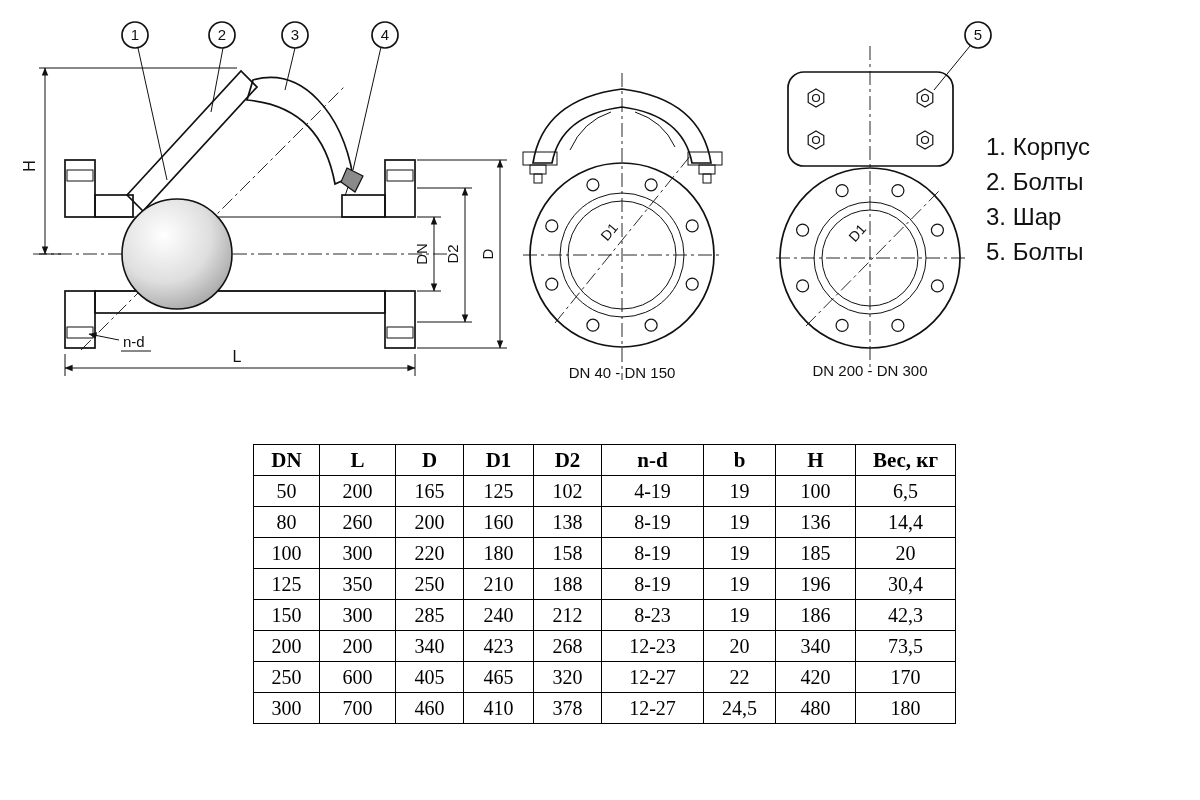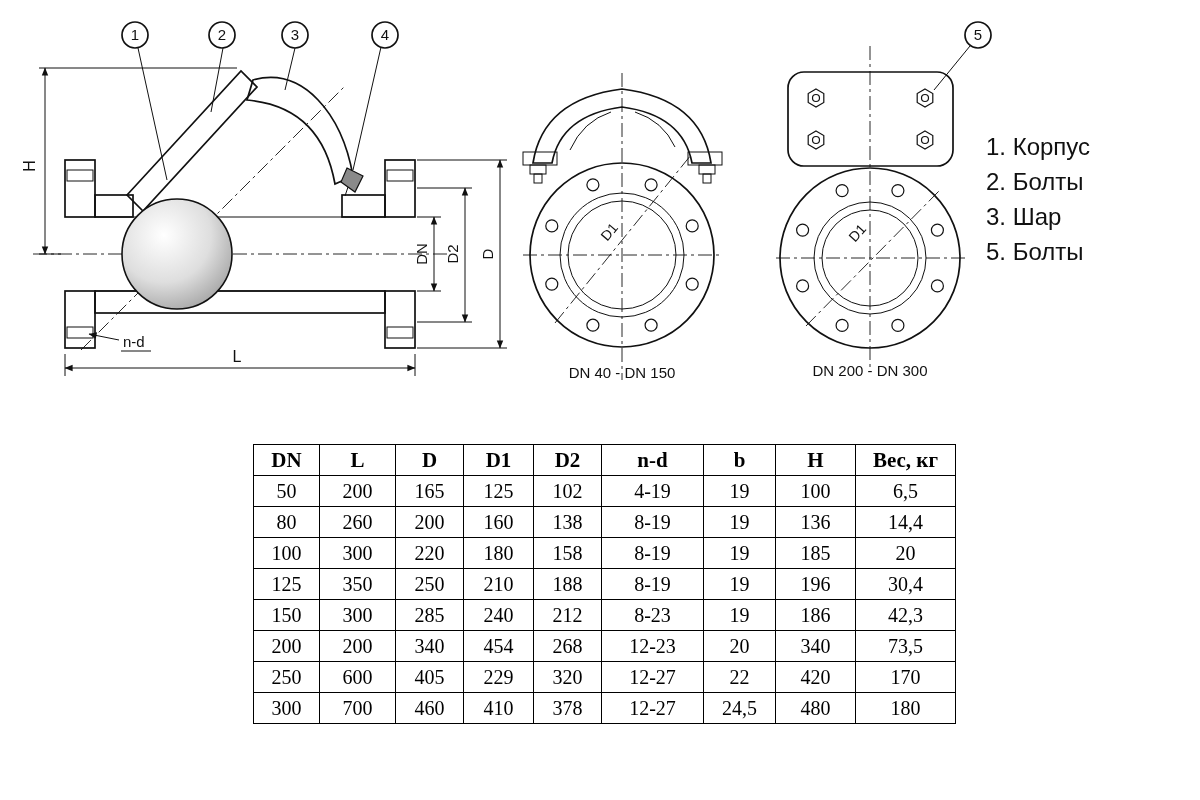--- a/index.html
+++ b/index.html
@@ -305,32 +305,32 @@
           <td>212</td>
           <td>8-23</td>
           <td>19</td>
           <td>186</td>
           <td>42,3</td>
         </tr>
         <tr>
           <td>200</td>
           <td>200</td>
           <td>340</td>
-          <td>454</td>
+          <td>423</td>
           <td>268</td>
           <td>12-23</td>
           <td>20</td>
           <td>340</td>
           <td>73,5</td>
         </tr>
         <tr>
           <td>250</td>
           <td>600</td>
           <td>405</td>
-          <td>229</td>
+          <td>465</td>
           <td>320</td>
           <td>12-27</td>
           <td>22</td>
           <td>420</td>
           <td>170</td>
         </tr>
         <tr>
           <td>300</td>
           <td>700</td>
           <td>460</td>

